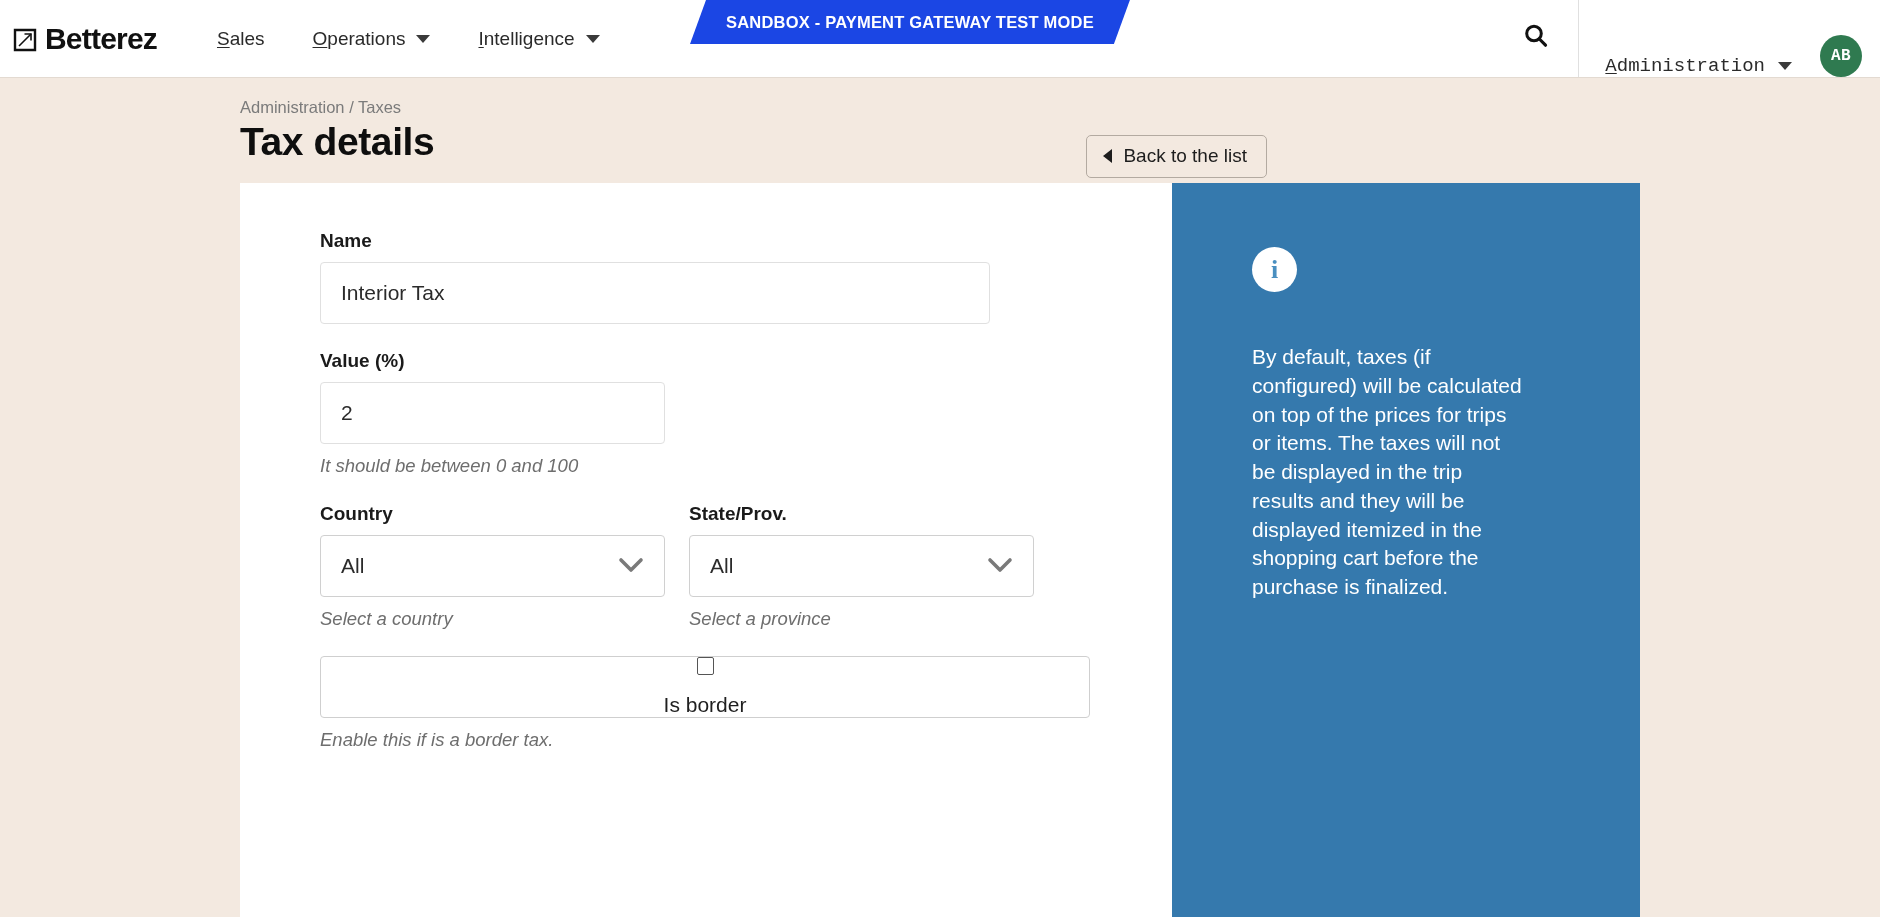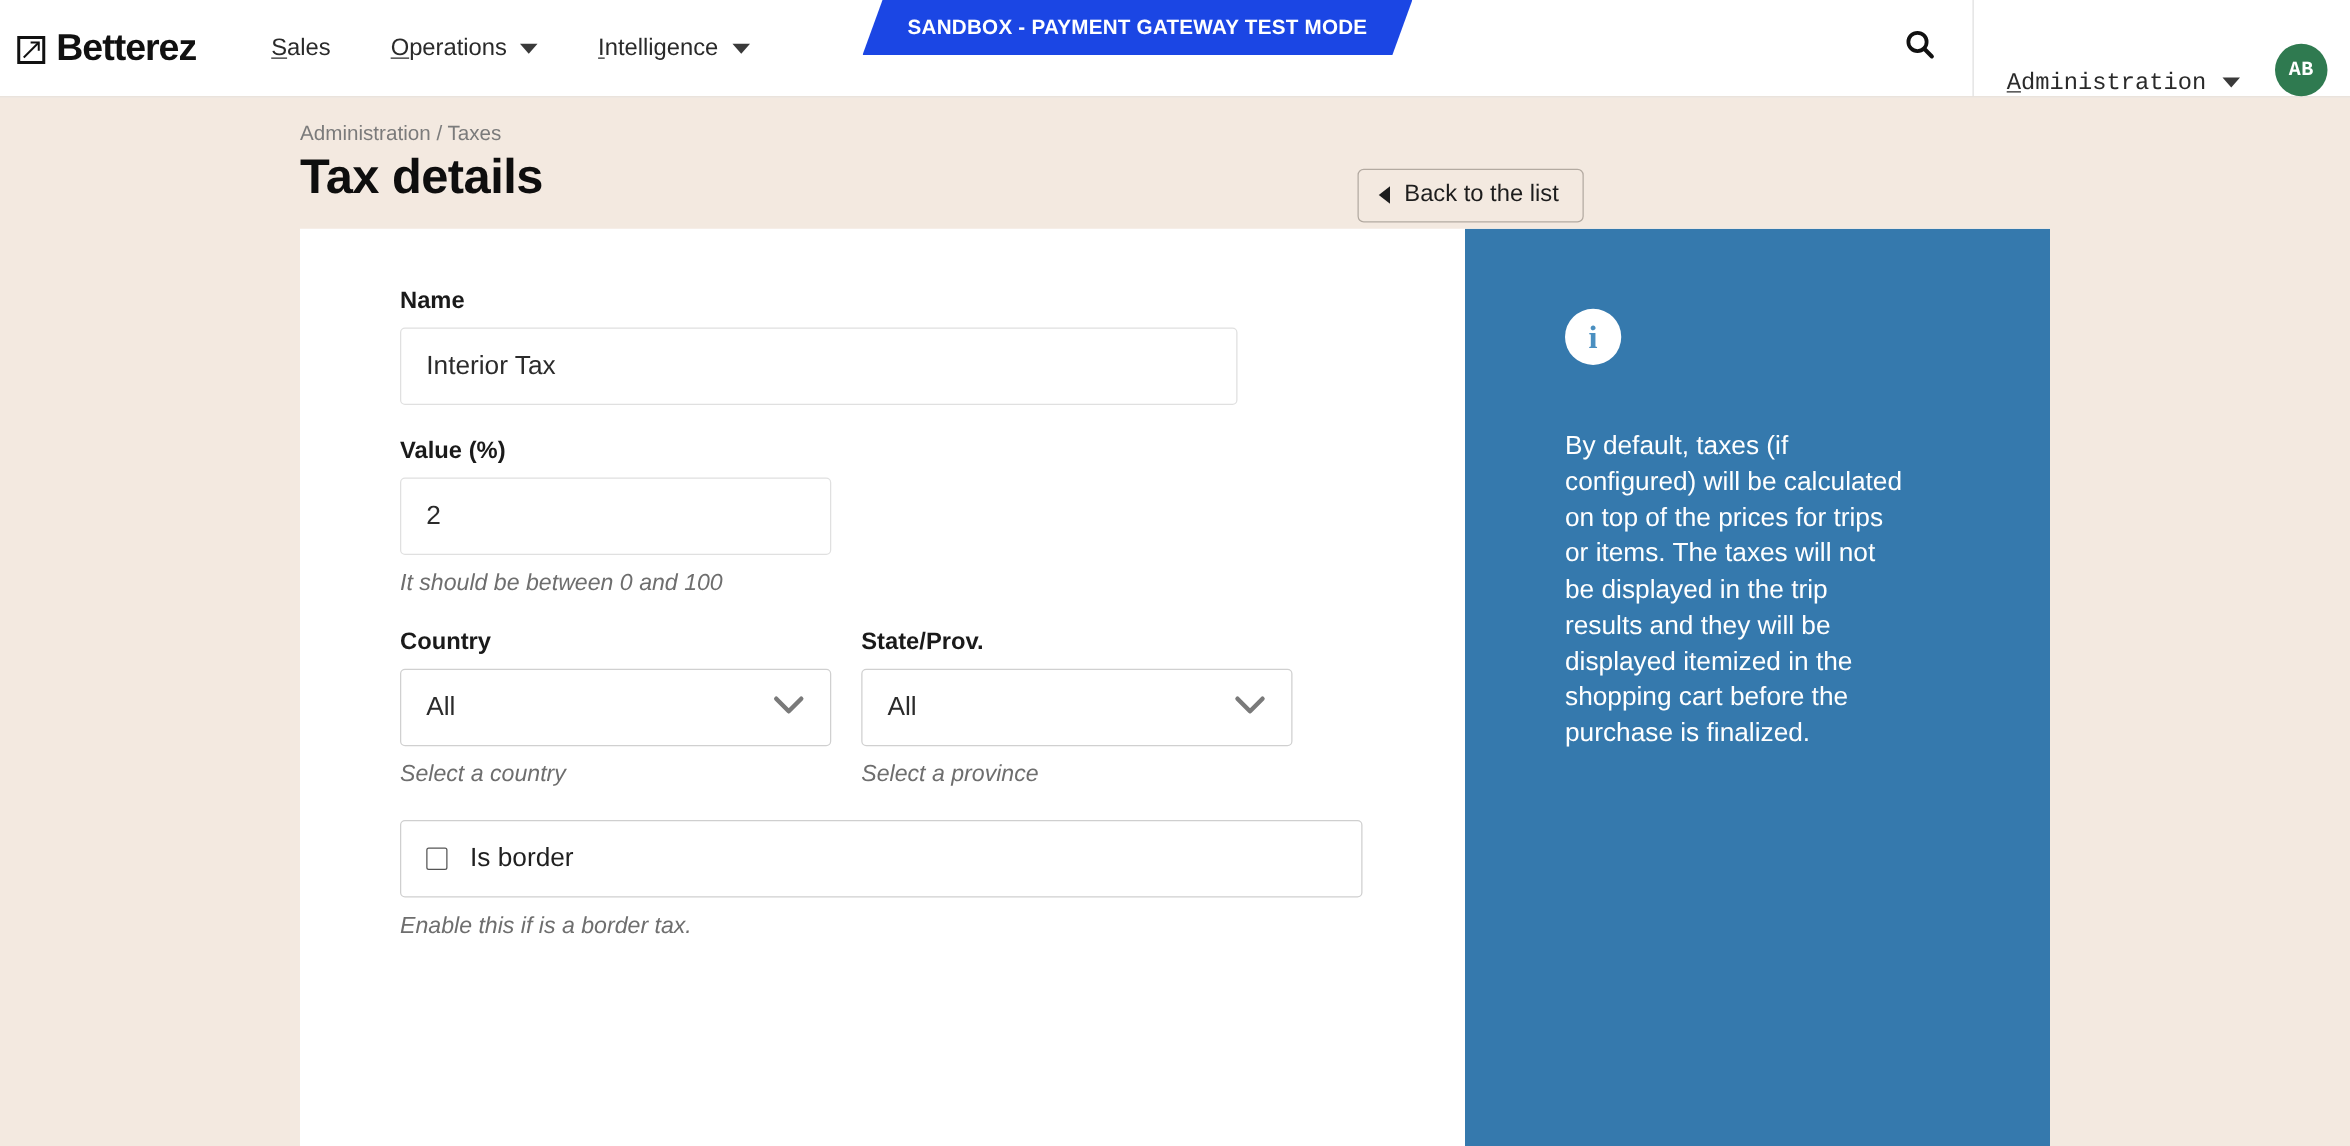--- a/index.html
+++ b/index.html
@@ -256,20 +256,21 @@
   .checkrow {
     width: 770px;
     border: 1px solid #cfcfcf;
     border-radius: 4px;
     height: 62px;
     display: flex;
     align-items: center;
     padding: 0 20px;
     gap: 18px;
     cursor: pointer;
+    flex-direction: column;
   }
   .checkbox {
     width: 17px; height: 18px;
     border: 1.5px solid #555555;
     border-radius: 2px;
     background: #ffffff;
     flex: 0 0 auto;
   }
   .checklabel {
     font-size: 21px;

